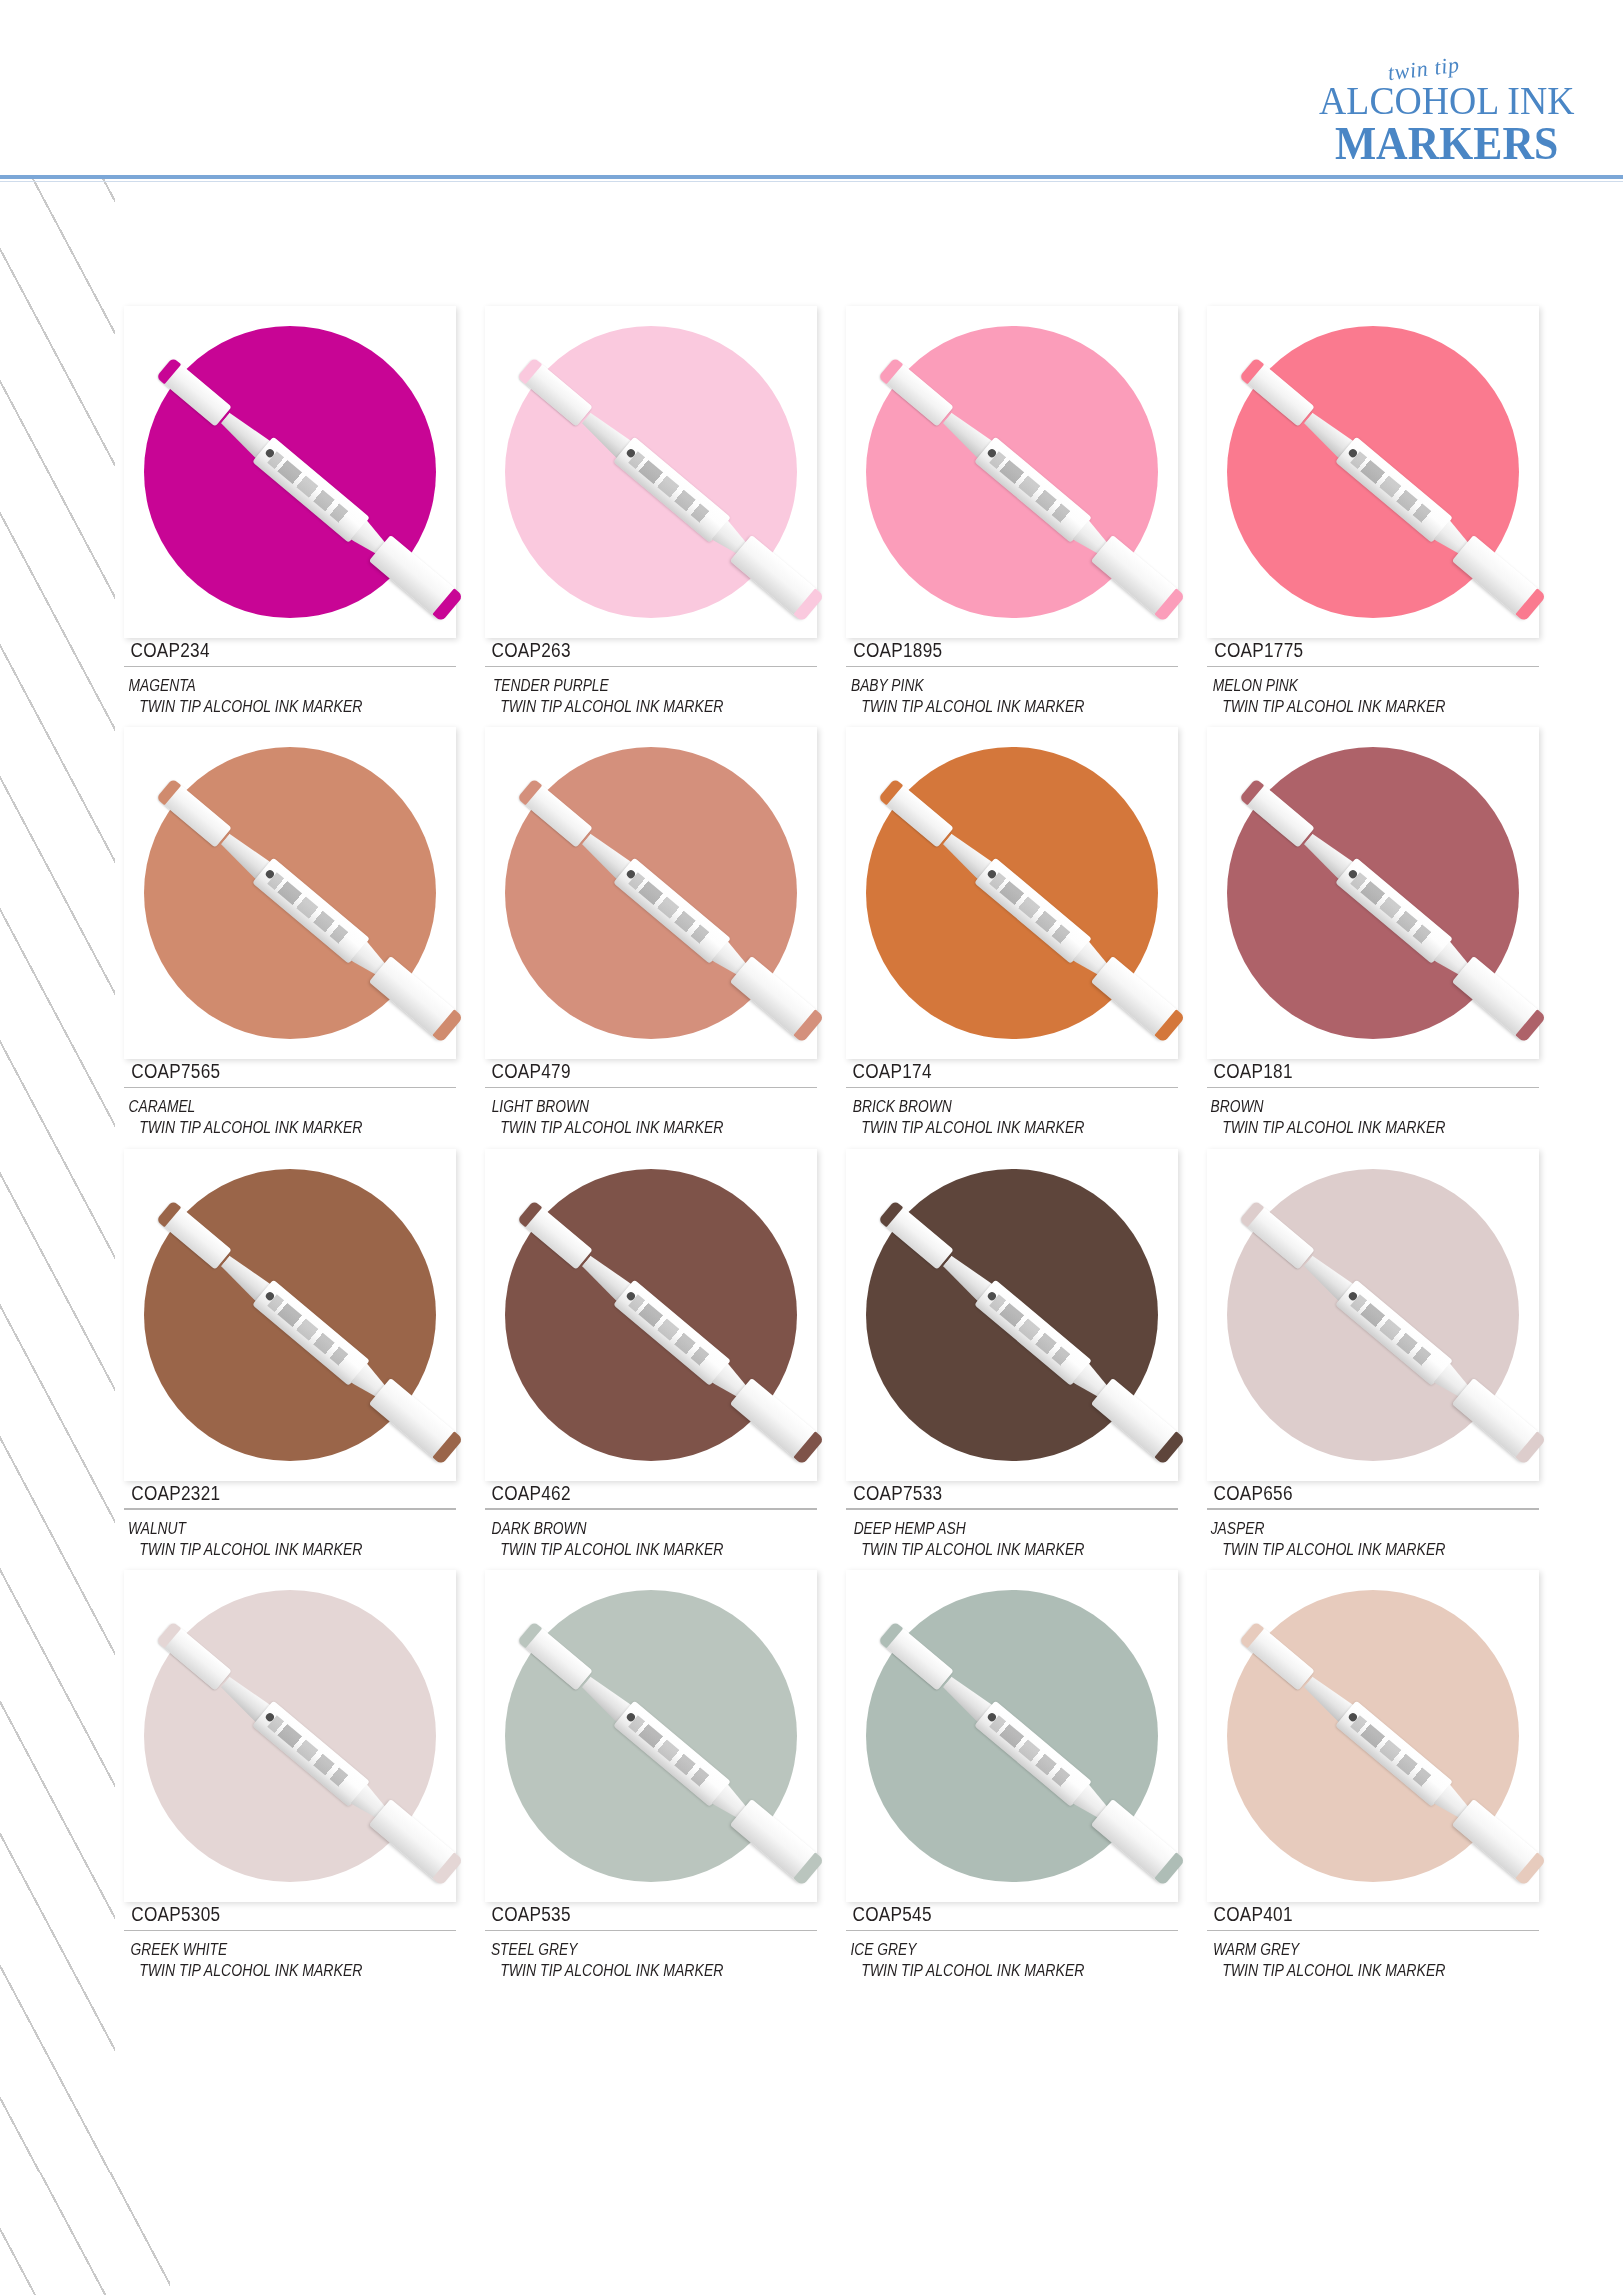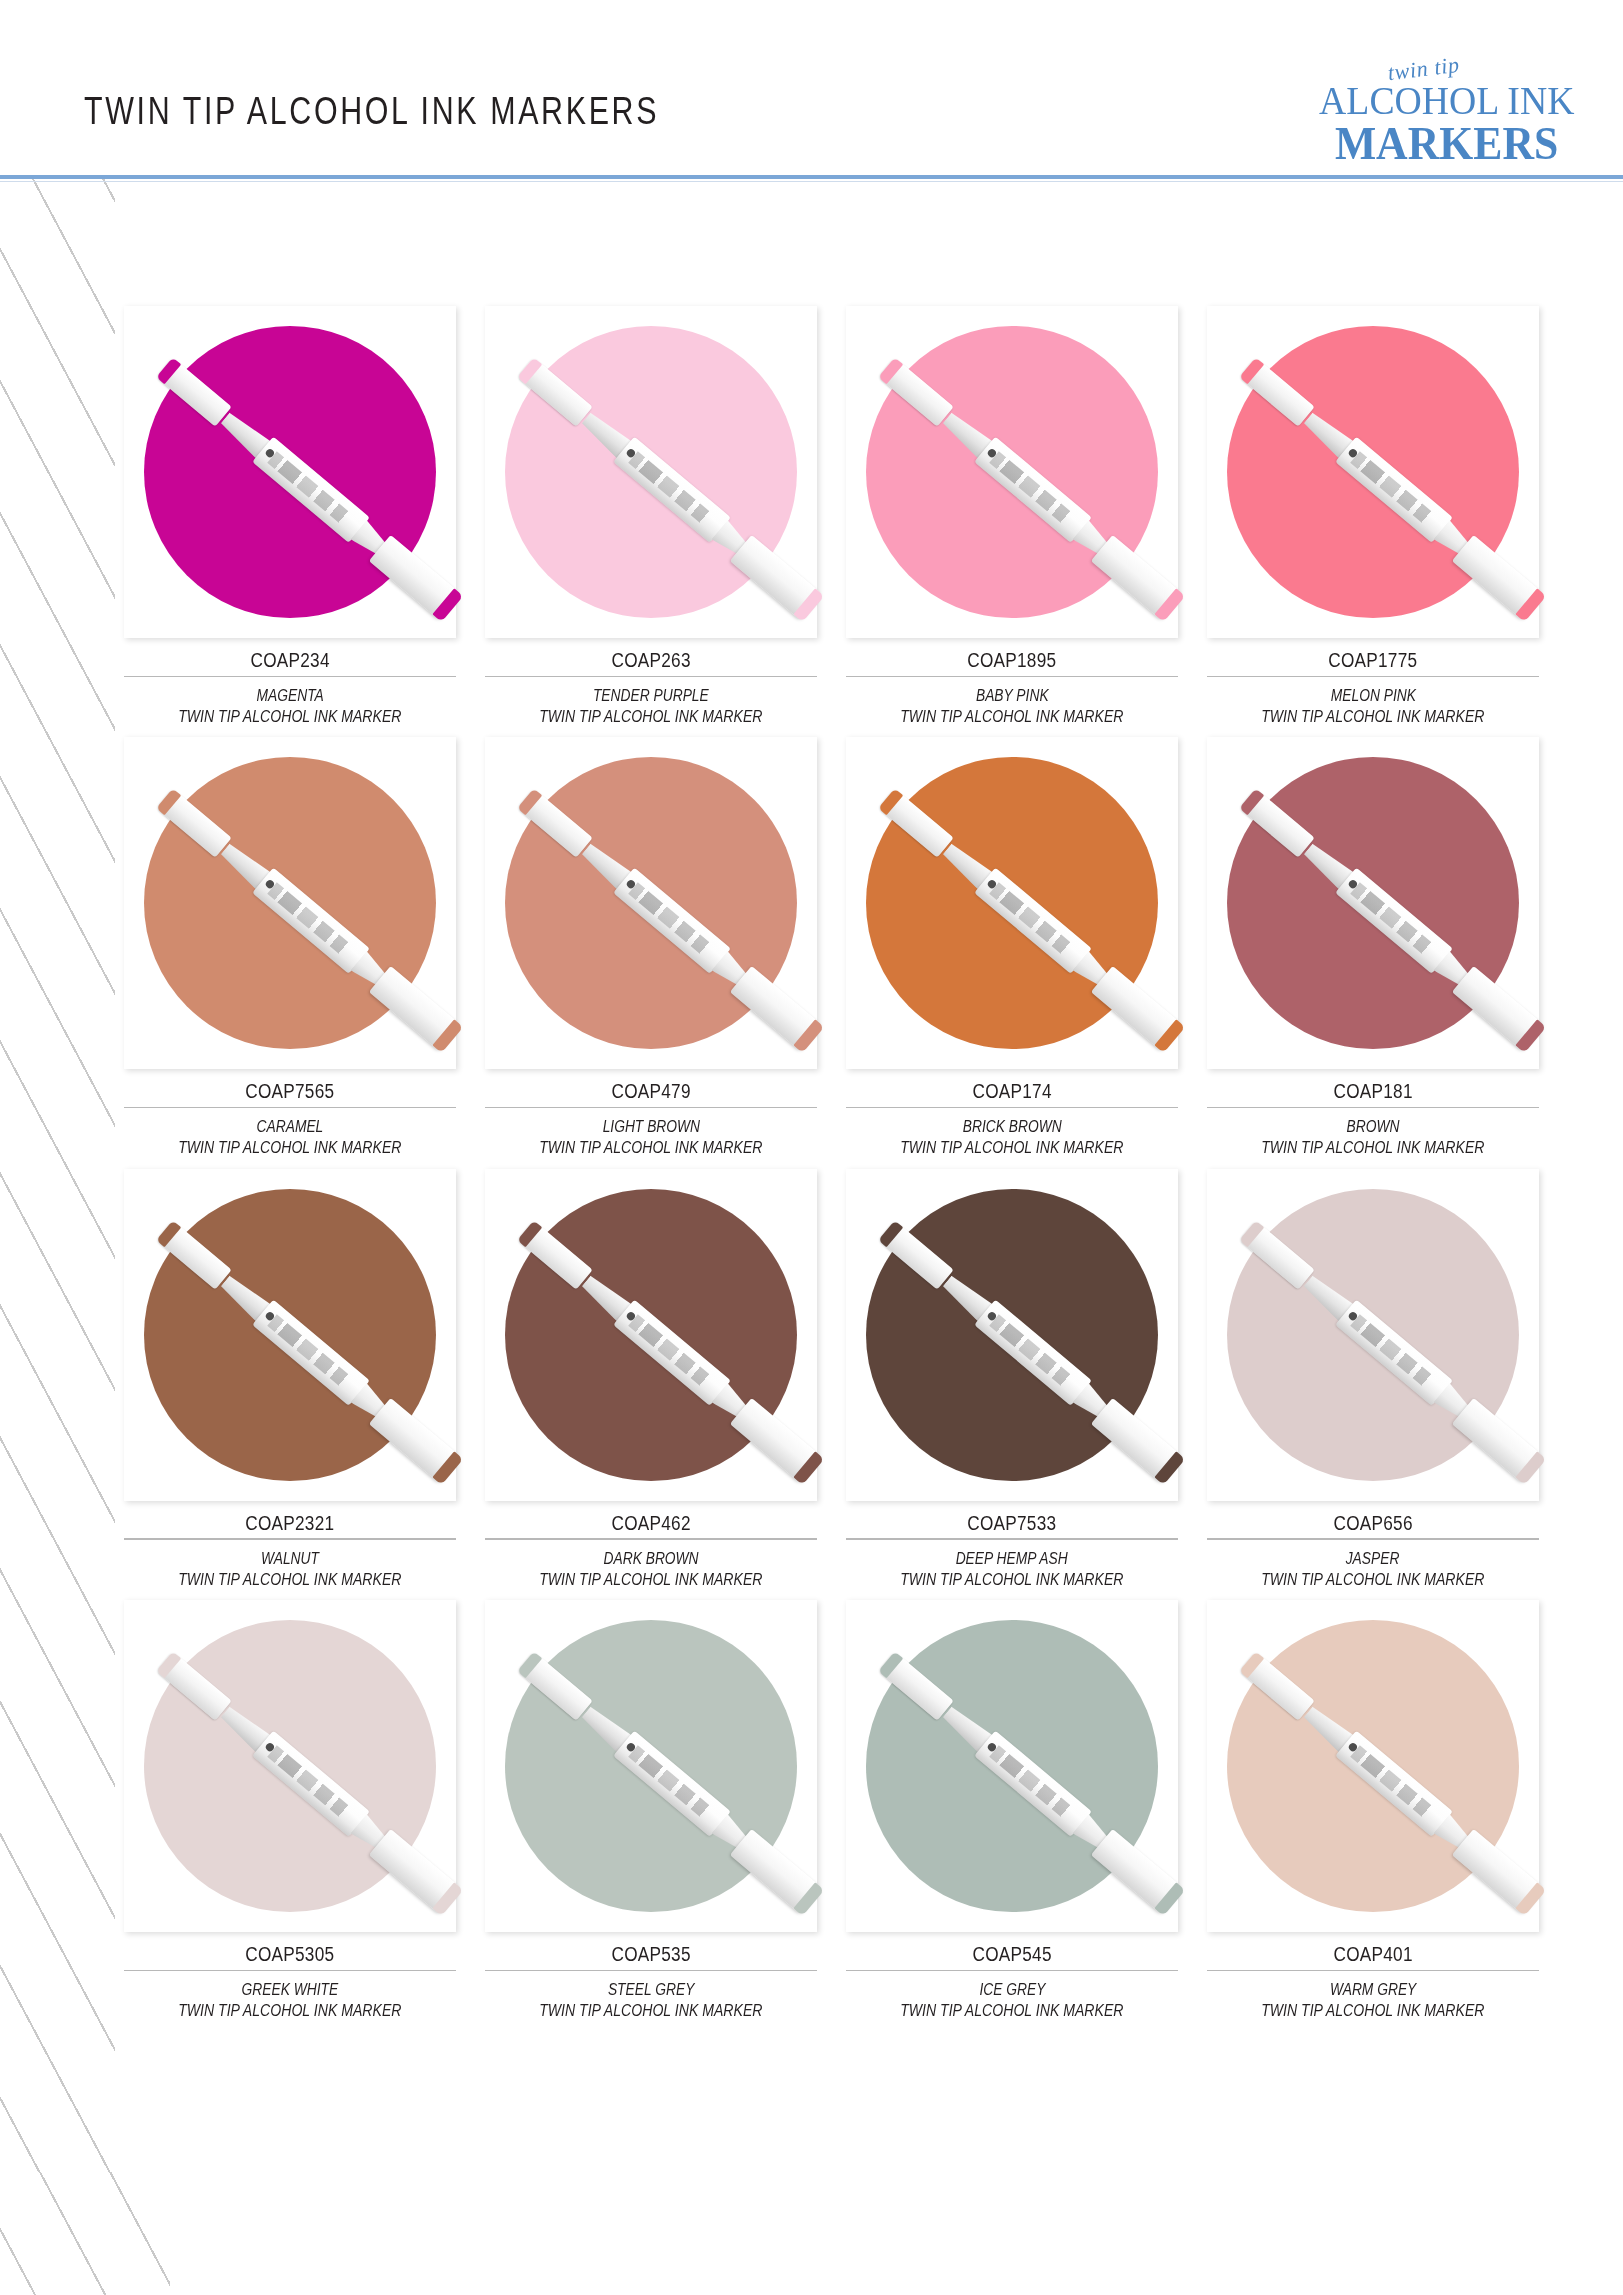--- a/index.html
+++ b/index.html
@@ -163,21 +163,21 @@
     background:linear-gradient(180deg,#ffffff 0%,#f6f6f6 45%,#d6d6d6 100%);
     border-radius:3.3px 5.9px 5.9px 3.3px;
     box-shadow:0 1.3px 3.3px rgba(0,0,0,.22);
   }
   .cap-right-ring{
     position:absolute;left:364px;top:0.7px;width:11.8px;height:34px;
     border-radius:1.3px 5.9px 5.9px 1.3px;
   }
 
   
-  .caption{width:332px;text-align:center;padding-top:12px;}
+  .caption{width:332px;text-align:left;padding-top:2px;}
   .sku{
     font-size:20px;color:#231f20;letter-spacing:0.3px;
     font-stretch:condensed;line-height:1.05;
   }
   .sku span{display:inline-block;transform:scaleX(.86);}
   .rule{width:100%;height:1.3px;background:#b8b8b8;margin:4.6px 0 7.9px 0;}
   .cname,.ctype{
     font-style:italic;color:#231f20;line-height:1.35;
     font-stretch:condensed;
   }
@@ -185,21 +185,20 @@
   .ctype{font-size:16px;}
   .cname span,.ctype span{display:inline-block;transform:scaleX(.88);}
 </style>
 </head>
 <body>
 
 <div class="stripe-band"></div>
 <div class="stripe-band-2"></div>
 
 <div class="header">
-  <div class="page-title"><span>TWIN TIP ALCOHOL INK MARKERS</span></div>
 
   <div class="logo-wrap">
     <div class="logo-markers">
       <div class="logo-twintip">twin tip</div>
       <div class="logo-alcohol"><span>ALCOHOL INK</span></div>
       <div class="logo-markersbig"><span>MARKERS</span></div>
     </div>
   </div>
 </div>
 <div class="header-rule"></div>

